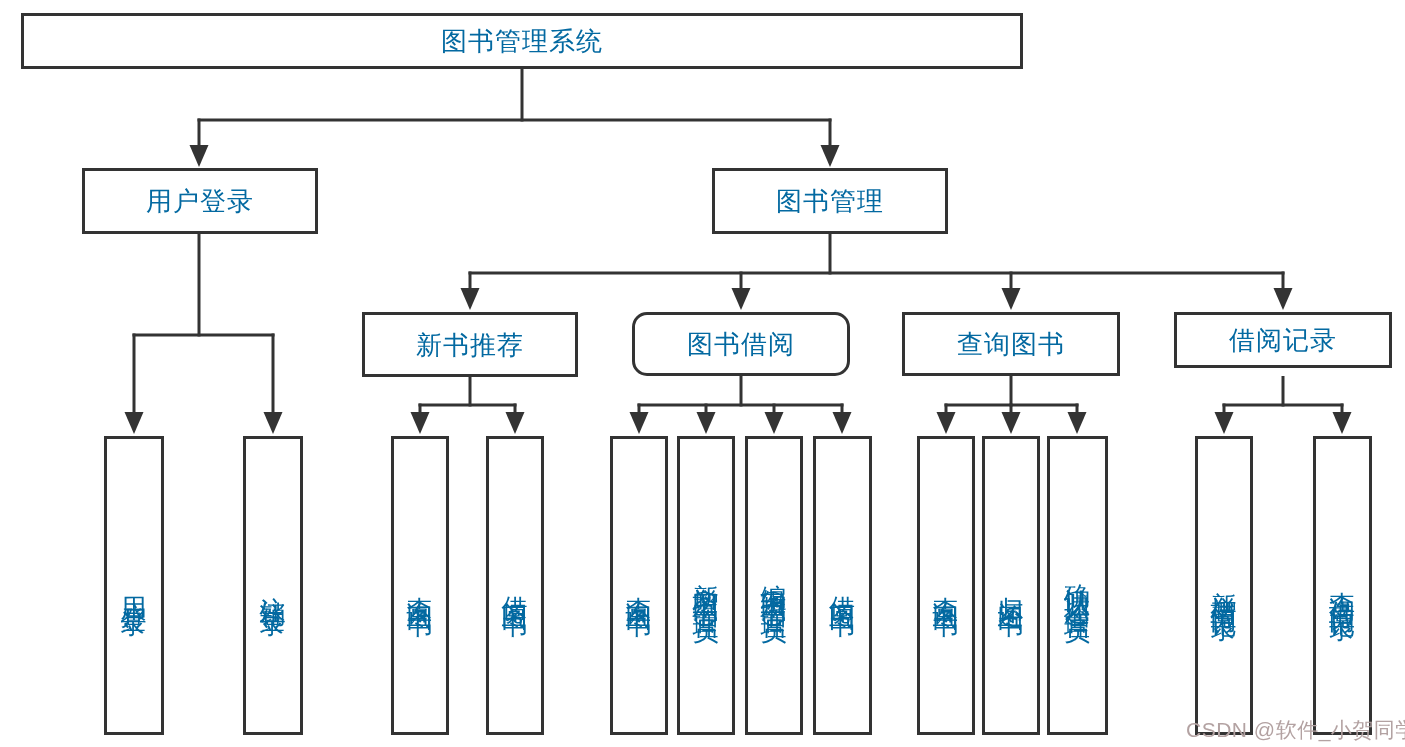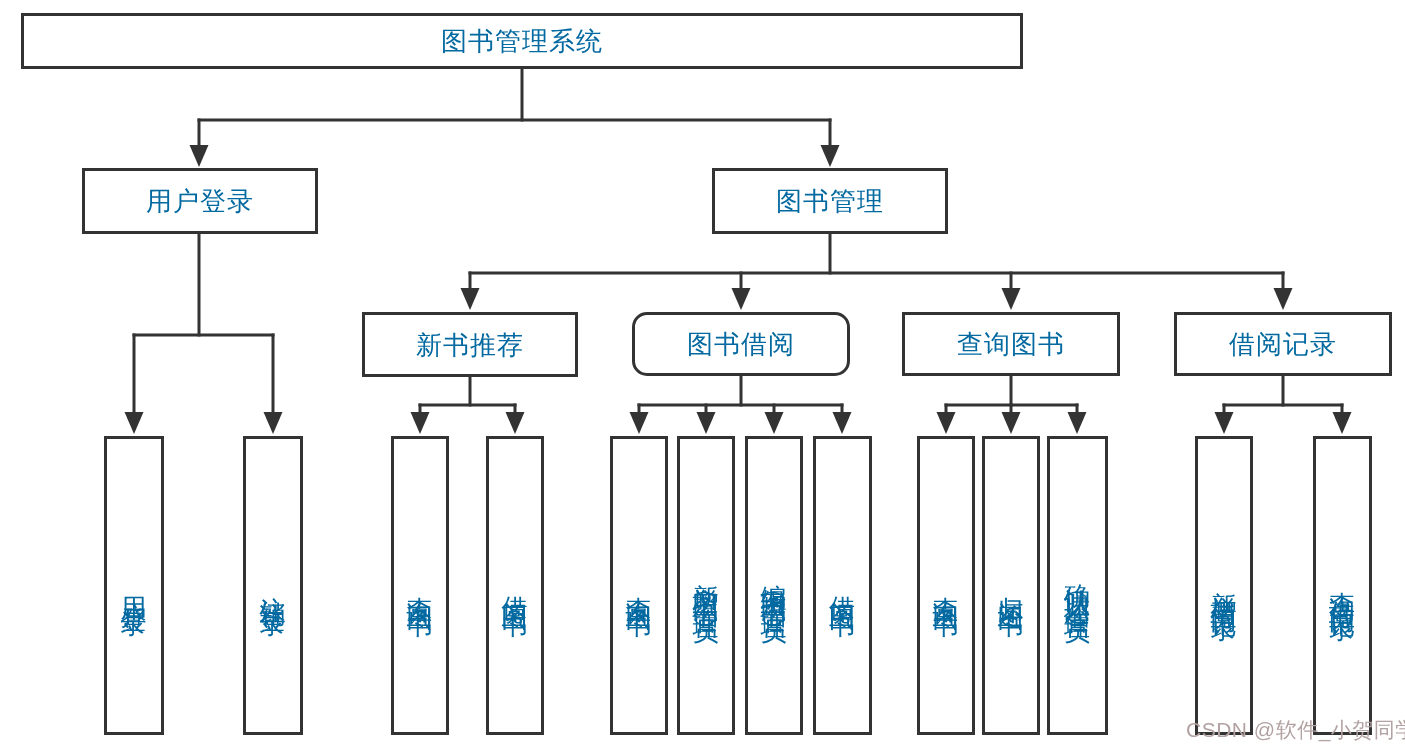--- a/index.html
+++ b/index.html
@@ -132,21 +132,21 @@
 
   <div class="node h" style="left:362px; top:312px; width:216px; height:65px;">
     <span>新书推荐</span>
   </div>
   <div class="node h" style="left:632px; top:312px; width:218px; height:64px;border-radius:15px;">
     <span>图书借阅</span>
   </div>
   <div class="node h" style="left:902px; top:312px; width:218px; height:64px;">
     <span>查询图书</span>
   </div>
-  <div class="node h" style="left:1174px; top:312px; width:218px; height:64px;">
+  <div class="node h" style="left:1174px; top:312px; width:218px; height:56px;">
     <span>借阅记录</span>
   </div>
 
   <div class="node v" style="left:104px; top:436px; width:60px; height:299px;">
     <span>用户登录</span>
   </div>
   <div class="node v" style="left:243px; top:436px; width:60px; height:299px;">
     <span>注销登录</span>
   </div>
 

